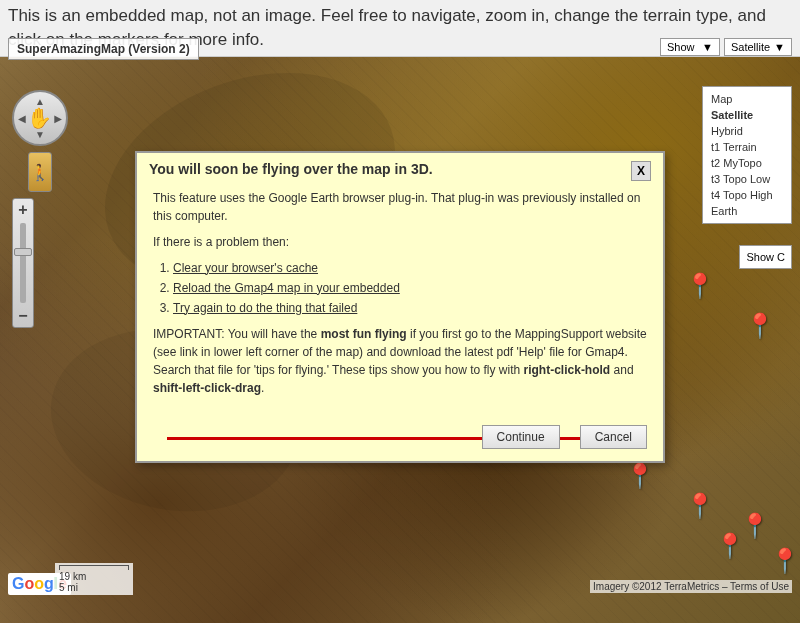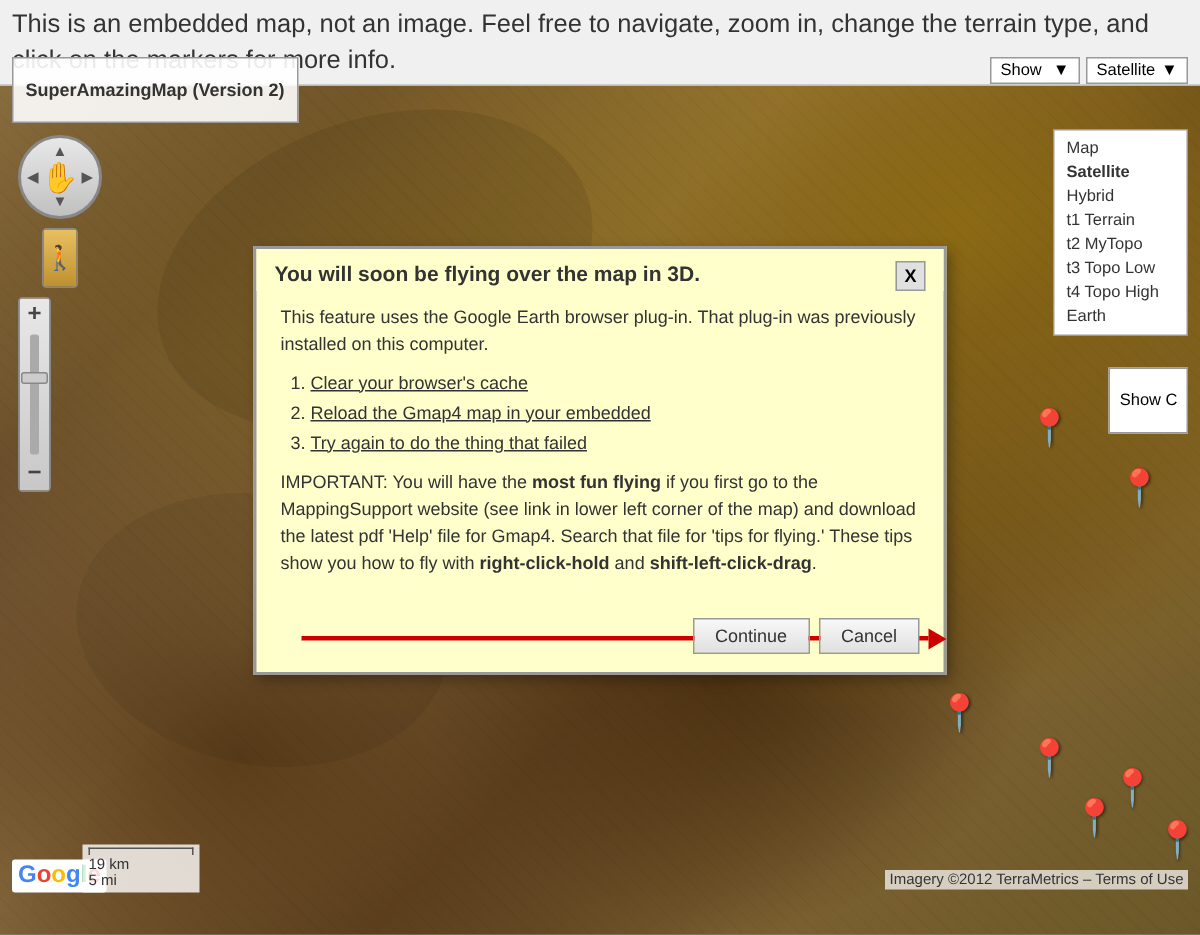--- a/index.html
+++ b/index.html
@@ -116,21 +116,21 @@
     #bottom-right { color: #333; }
 
     
     #map-title-bar {
       position: absolute;
       top: 8px;
       left: 8px;
       z-index: 20;
       background: rgba(255,255,255,0.9);
       border: 1px solid #999;
-      padding: 14px 8px;
+      padding: 3px 8px;
       font-size: 12px;
       font-weight: bold;
       color: #333;
     }
 
     #pan-circle {
       width: 60px;
       height: 60px;
       border-radius: 50%;
       background: linear-gradient(180deg, #e8e8e8, #c8c8c8);
@@ -205,21 +205,21 @@
     }
 
     
     #show-controls-btn {
       position: absolute;
       top: 215px;
       right: 8px;
       z-index: 20;
       background: white;
       border: 1px solid #999;
-      padding: 15px 6px;
+      padding: 5px 6px;
       font-size: 11px;
       cursor: pointer;
     }
 
     
     .map-pin {
       position: absolute;
       z-index: 15;
       font-size: 24px;
       color: #e8d000;
@@ -234,21 +234,21 @@
       inset: 0;
       z-index: 50;
       display: flex;
       align-items: center;
       justify-content: center;
     }
 
     #modal-dialog {
       background: #ffffcc;
       border: 2px solid #999;
-      width: 462px;
+      width: 530px;
       padding: 0;
       position: relative;
       box-shadow: 3px 3px 8px rgba(0,0,0,0.3);
       margin-top: -40px;
     }
 
     #modal-title-bar {
       background: #ffffcc;
       padding: 8px 12px 0 12px;
       display: flex;
@@ -324,21 +324,21 @@
     #arrow-head {
       width: 0;
       height: 0;
       border-left: 12px solid #cc0000;
       border-top: 7px solid transparent;
       border-bottom: 7px solid transparent;
     }
 
     #modal-buttons {
       display: flex;
-      gap: 6px;
+      gap: 20px;
       margin-left: auto;
       position: relative;
       z-index: 1;
     }
 
     .modal-btn {
       padding: 4px 14px;
       background: linear-gradient(180deg, #f8f8f8, #e0e0e0);
       border: 1px solid #999;
       cursor: pointer;
@@ -461,20 +461,21 @@
   <div id="modal-overlay">
     <div id="modal-dialog">
       <div id="modal-title-bar">
         <div id="modal-title">You will soon be flying over the map in 3D.</div>
         <div id="modal-close-btn">
           <span>X</span>
         </div>
       </div>
       <div id="modal-body">
         <p>This feature uses the Google Earth browser plug-in. That plug-in was previously installed on this computer.</p>
+        <p>If there is a problem then:</p>
         <ol>
           <li>Clear your browser's cache</li>
           <li>Reload the Gmap4 map in your embedded</li>
           <li>Try again to do the thing that failed</li>
         </ol>
         <p>
           <span>IMPORTANT: You will have the </span><strong>most fun flying</strong><span> if you first go to the MappingSupport website (see link in lower left corner of the map) and download the latest pdf 'Help' file for Gmap4. Search that file for 'tips for flying.' These tips show you how to fly with </span><strong>right-click-hold</strong><span> and </span><strong>shift-left-click-drag</strong><span>.</span>
         </p>
       </div>
       <div id="modal-footer">

